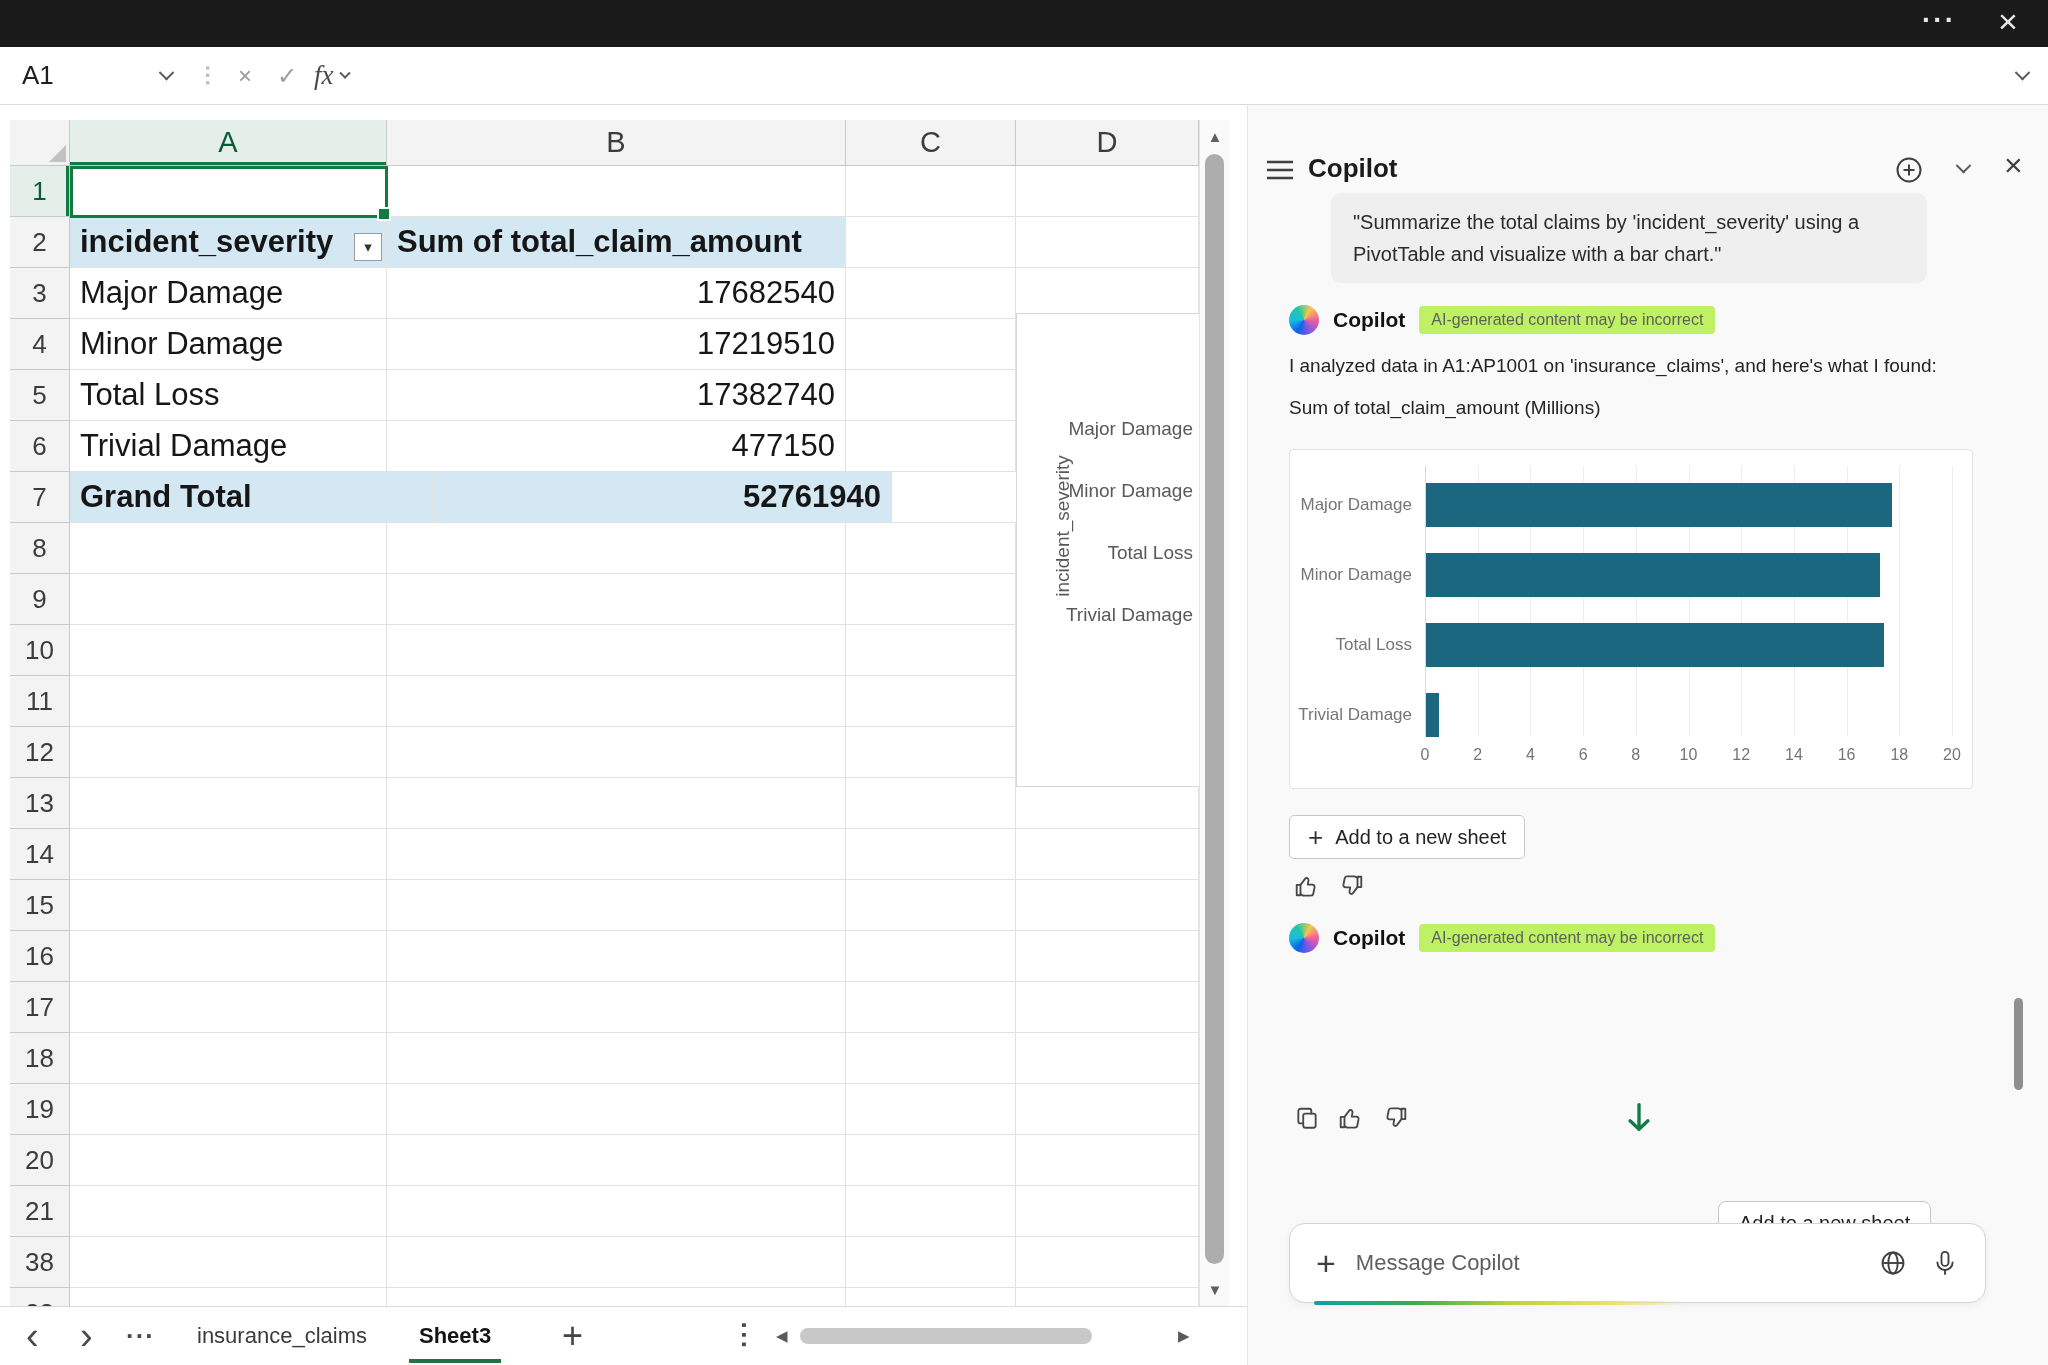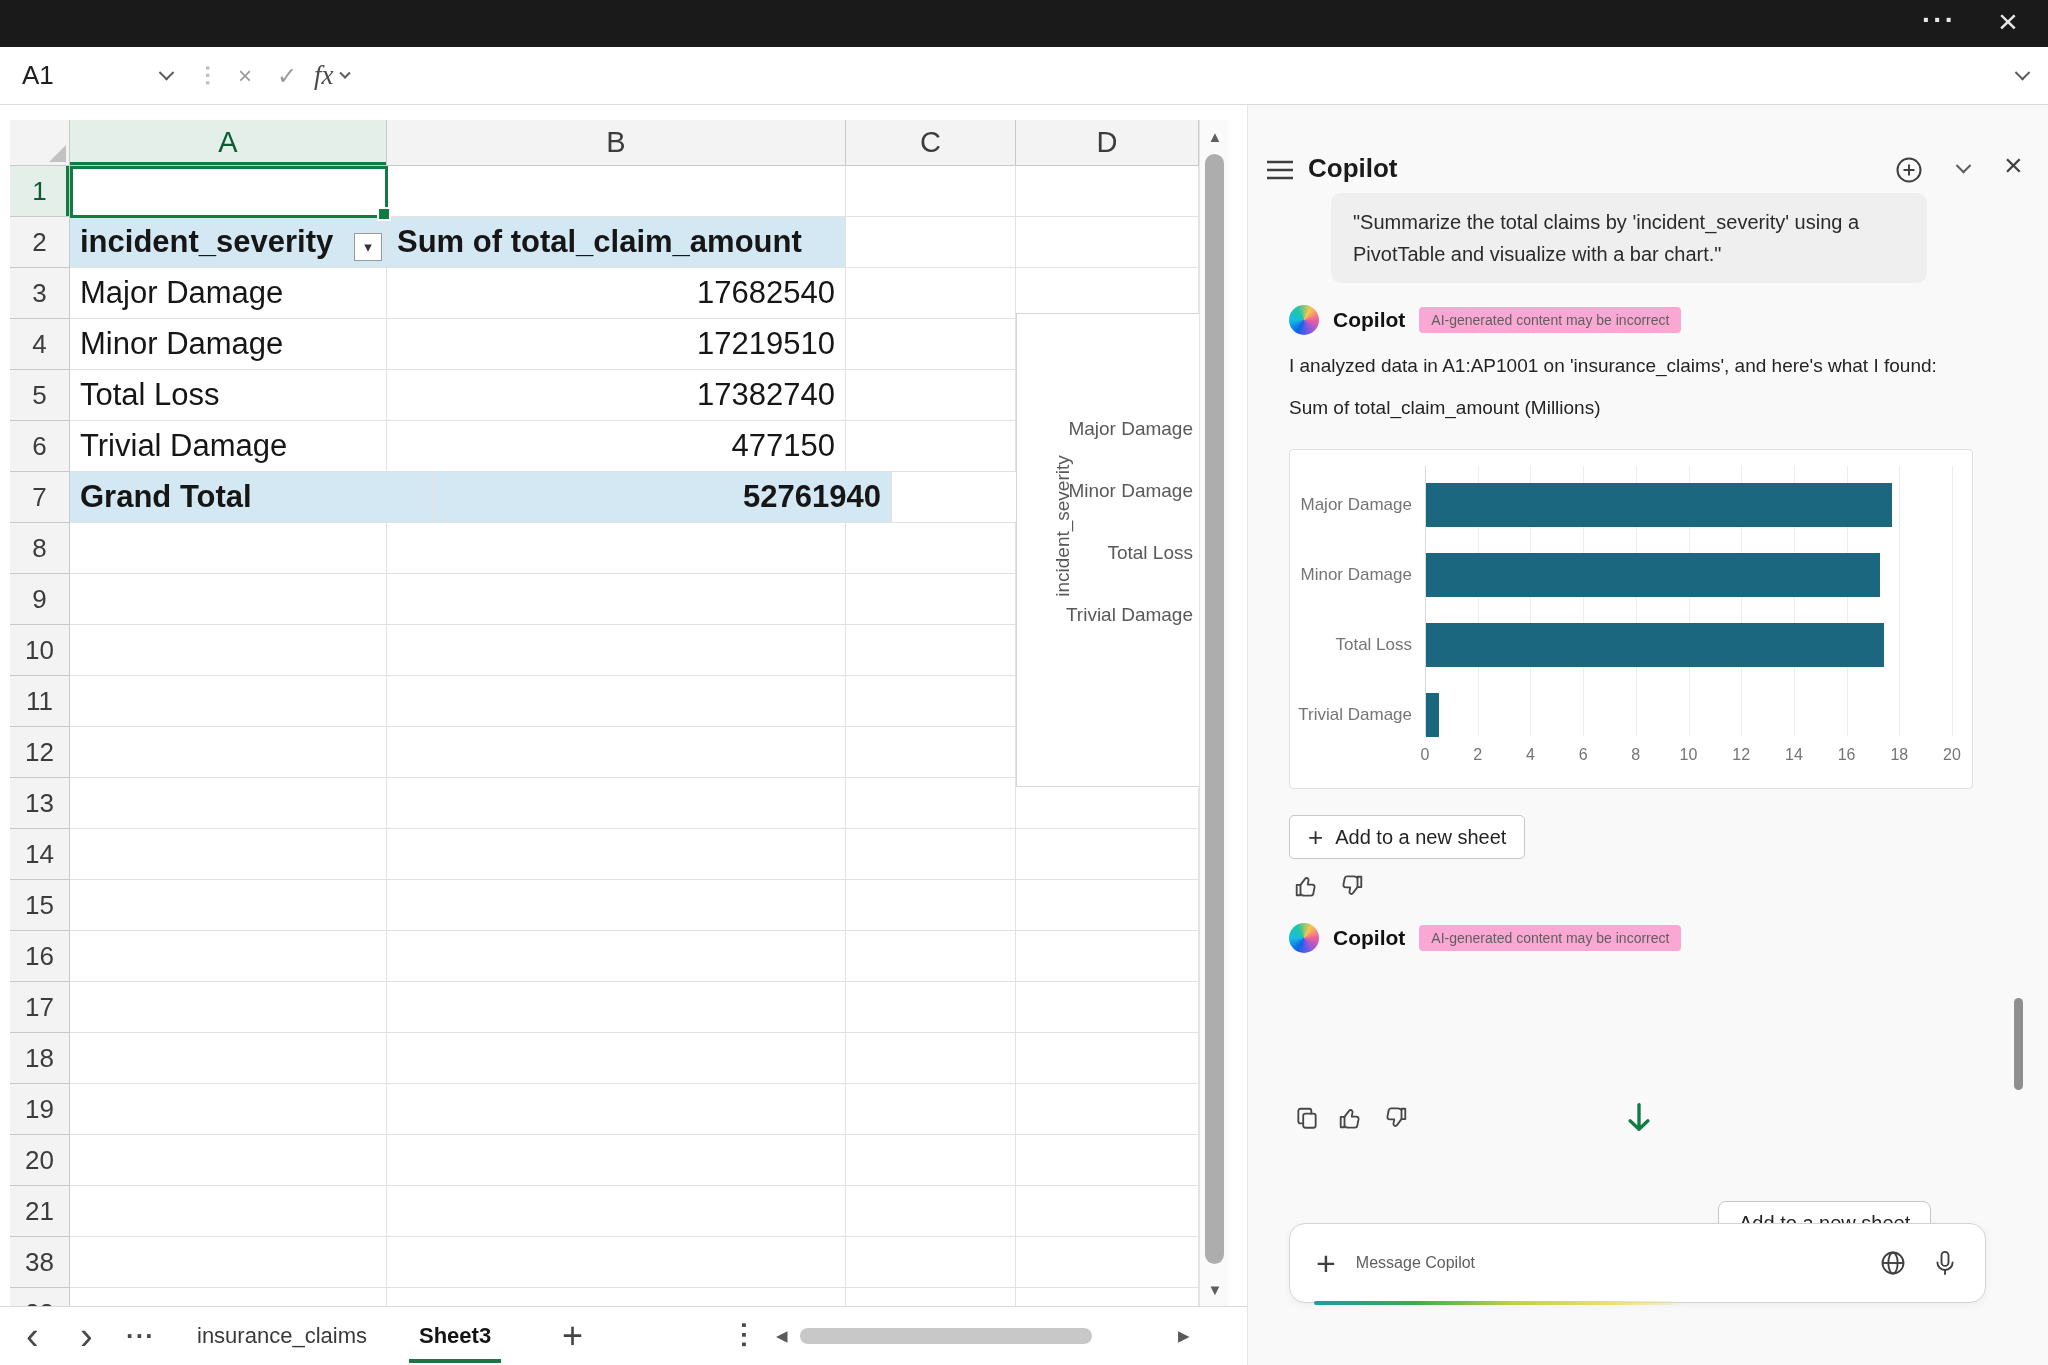--- a/index.html
+++ b/index.html
@@ -72,42 +72,42 @@
   .cp-title{position:absolute;left:60px;top:48px;font-size:26px;font-weight:bold;color:#1b1b1b;}
   .cp-newchat{position:absolute;left:646px;top:50px;}
   .cp-collapse{position:absolute;left:710px;top:58px;}
   .cp-close{position:absolute;left:756px;top:42px;font-size:32px;color:#3f3f3f;}
   .cp-bubble{position:absolute;left:83px;top:88px;width:596px;background:#efefef;border-radius:10px;padding:13px 22px;font-size:20px;line-height:1.6;color:#2b2b2b;}
   .cp-msg-hdr{position:absolute;left:41px;display:flex;align-items:center;gap:14px;}
   .cp-msg-hdr.m1{top:200px;}
   .cp-msg-hdr.m2{top:818px;}
   .cp-logo{width:30px;height:30px;border-radius:50%;background:conic-gradient(from 210deg,#0c63e7,#18bde2,#21c6a7,#f8c74c,#ee5f9c,#8a57e0,#0c63e7);}
   .cp-botname{font-size:21px;font-weight:bold;color:#111;}
-  .cp-badge{font-size:14px;color:#5f5f5f;background:#f9a8d4;border-radius:4px;padding:5px 12px;}
+  .cp-badge{font-size:16px;color:#5f5f5f;background:#bef264;border-radius:4px;padding:5px 12px;}
   .cp-p{position:absolute;left:41px;font-size:19px;color:#242424;}
   .cp-p1{top:250px;white-space:nowrap;}
   .cp-p2{top:292px;}
   .cp-response{top:866px;width:600px;font-size:20px;line-height:1.62;}
   .cp-chart{position:absolute;left:41px;top:344px;width:684px;height:340px;background:#fff;border:1px solid #e2e2e2;border-radius:4px;}
   .cg-line{position:absolute;top:16px;height:270px;width:1px;background:#ededed;}
   .cg-line.axis{background:#d8d8d8;}
   .cg-tick{position:absolute;top:296px;width:40px;text-align:center;font-size:16px;color:#757575;}
   .cg-cat{position:absolute;left:0;width:122px;text-align:right;transform:translateY(-50%);font-size:17px;color:#757575;white-space:nowrap;}
   .cg-bar{position:absolute;height:44px;}
   .cp-add-btn{position:absolute;left:41px;top:710px;height:44px;display:flex;align-items:center;gap:12px;padding:0 18px;background:#fff;border:1px solid #c8c8c8;border-radius:5px;font-size:20px;color:#242424;font-family:inherit;}
   .cp-add-plus{font-size:26px;font-weight:300;color:#333;}
   .cp-feedback{position:absolute;display:flex;align-items:center;gap:18px;}
   .fb1{left:46px;top:768px;}
   .fb2{left:46px;top:1000px;}
   .cp-arrow{position:absolute;left:372px;top:994px;}
   .cp-ghost{position:absolute;left:470px;top:1096px;padding:10px 20px;background:#fff;border:1px solid #c6c6c6;border-radius:8px;font-size:20px;color:#242424;z-index:1;white-space:nowrap;}
   .cp-input{position:absolute;left:41px;top:1118px;width:697px;height:80px;background:#fff;border:1px solid #d4d4d4;border-radius:16px;display:flex;align-items:center;padding:0 26px;gap:20px;z-index:2;box-shadow:0 2px 8px rgba(0,0,0,0.05);}
   .cp-input::after{content:"";position:absolute;left:24px;right:300px;bottom:-3px;height:4px;border-radius:4px;background:linear-gradient(90deg,#11a0a8,#35ad4f,#bfd23a,#efe06b 80%,rgba(239,224,107,0));}
   .cp-plus{font-size:34px;font-weight:300;color:#3f3f3f;line-height:1;}
-  .cp-field{flex:1;border:none;outline:none;background:transparent;font-size:16px;color:#a21caf;font-family:inherit;}
+  .cp-field{flex:1;border:none;outline:none;background:transparent;font-size:22px;color:#a21caf;font-family:inherit;}
   .cp-field::placeholder{color:#5e5e5e;}
   .cp-input-icons{display:flex;align-items:center;gap:24px;}
   .cp-scroll-thumb{position:absolute;left:766px;top:893px;width:9px;height:92px;background:#8f8f8f;border-radius:5px;}
   svg.ic{display:block;}
 </style>
 </head>
 <body>
 
 <div class="titlebar">
   <span class="tb-more">···</span>

